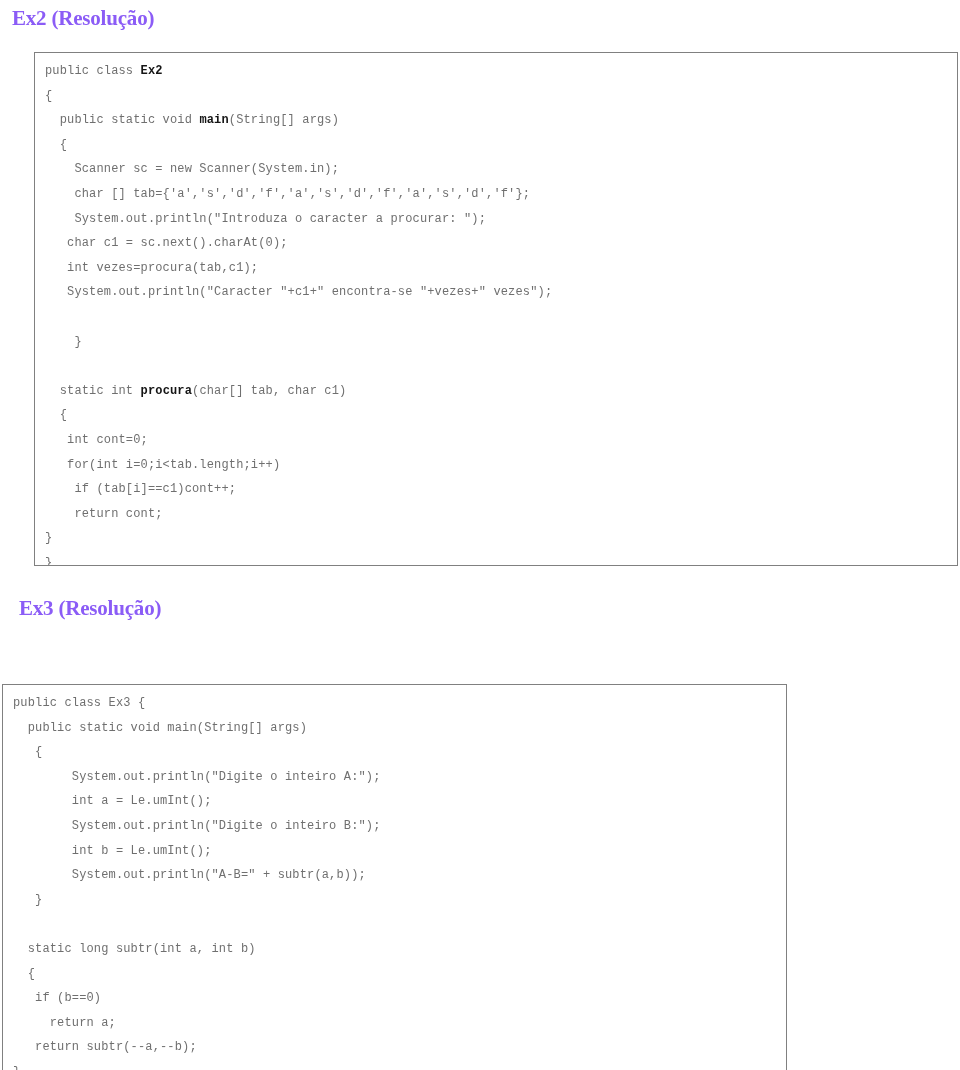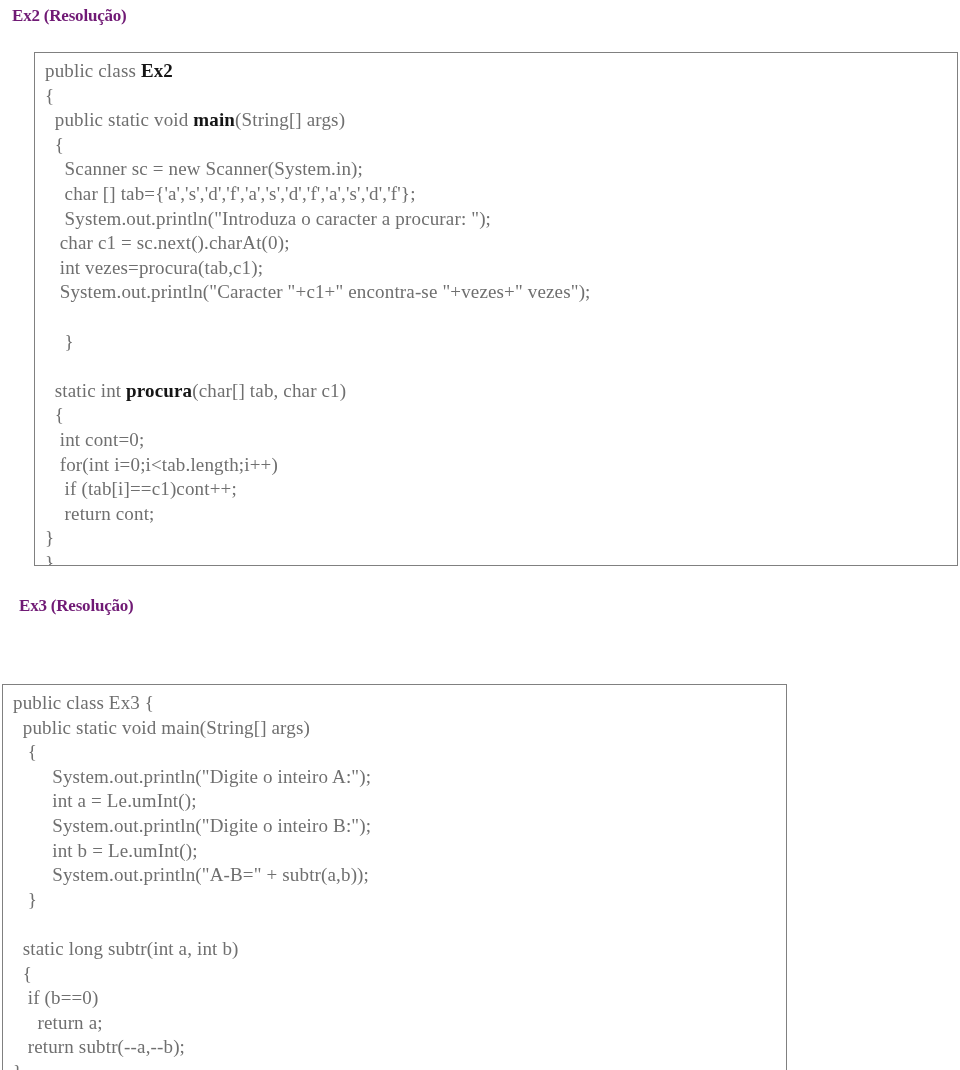--- a/index.html
+++ b/index.html
@@ -16,22 +16,22 @@
   }
   .page {
     position: relative;
     width: 960px;
     height: 1070px;
   }
   .section-heading {
     position: absolute;
     font-family: "Liberation Serif", "DejaVu Serif", serif;
     font-weight: bold;
-    font-size: 17px;
-    color: #701a75;
+    font-size: 21px;
+    color: #8b5cf6;
     letter-spacing: -0.2px;
     white-space: pre;
   }
   #heading-ex2 { left: 12px; top: 6px; }
   #heading-ex3 { left: 19px; top: 596px; }
 
   .code-box {
     position: absolute;
     border: 1px solid #808080;
     background: #ffffff;
@@ -44,22 +44,22 @@
     width: 924px;
     height: 514px;
   }
   #code-box-ex3 {
     left: 2px;
     top: 684px;
     width: 785px;
     height: 412px;
   }
   .code-body {
-    font-family: Liberation Serif, serif;
-    font-size: 19px;
+    font-family: Liberation Mono, monospace;
+    font-size: 12px;
     line-height: 24.6px;
     color: #6f6f6f;
     white-space: pre;
     padding: 6px 0 4px 10px;
     margin: 0;
     letter-spacing: 0.15px;
   }
   .code-line {
     white-space: pre;
     min-height: 24.6px;

